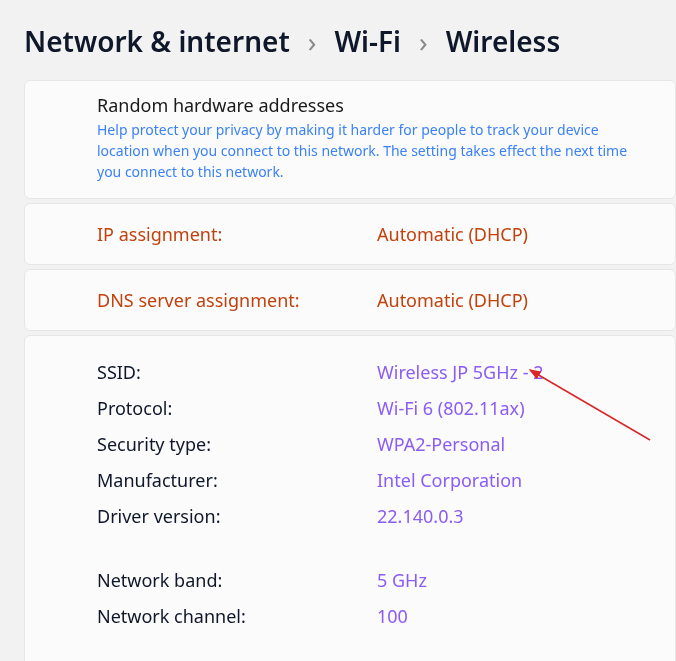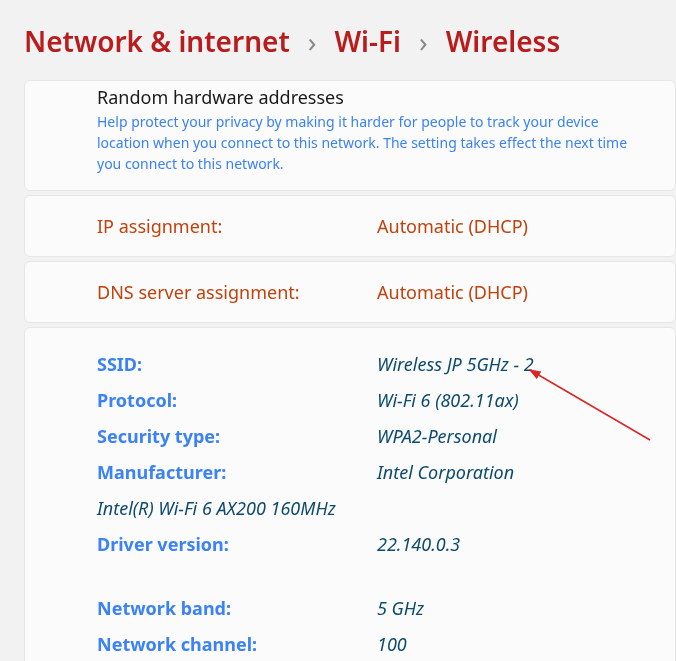--- a/index.html
+++ b/index.html
@@ -15,21 +15,21 @@
     .breadcrumb {
       display: flex;
       align-items: center;
       gap: 18px;
       padding: 22px 24px 20px 24px;
       font-size: 28px;
       font-weight: 600;
       white-space: nowrap;
     }
     .breadcrumb .crumb {
-      color: #b91c1c;
+      color: #0f172a;
     }
     .breadcrumb .chevron {
       color: #8a8a8a;
       font-weight: 400;
     }
     .content {
       margin-left: 24px;
       margin-right: 0;
     }
     .panel {
@@ -48,21 +48,21 @@
       font-weight: 400;
       color: #1a1a1a;
       margin-bottom: 2px;
       white-space: nowrap;
     }
     .panel-desc {
       font-size: 14px;
       color: #3b82f6;
       line-height: 1.5;
     }
-    .first-panel .panel-inner { padding-top: 4px; }
+    .first-panel .panel-inner { padding-top: 4px; margin-top: 8px; }
     .kv-row {
       display: flex;
       padding: 18px 24px 18px 72px;
     }
     .kv-label {
       width: 280px;
       font-size: 18px;
       color: #c2410c;
       flex-shrink: 0;
     }
@@ -78,27 +78,25 @@
     }
     .detail-row {
       display: flex;
       align-items: baseline;
       line-height: 2.0;
       font-size: 18px;
     }
     .detail-label {
       width: 280px;
       flex-shrink: 0;
-      color: #3b82f6;
-      font-weight: bold;
+      color: #0f172a;
     }
     .detail-value {
-      color: #0c4a6e;
+      color: #8b5cf6;
       position: relative;
-      font-style: italic;
     }
     .detail-gap { height: 28px; }
     .arrow-svg {
       position: absolute;
       pointer-events: none;
     }
   </style>
 </head>
 <body>
 
@@ -143,21 +141,20 @@
     </div>
     <div class="detail-row">
       <div class="detail-label">Security type:</div>
       <div class="detail-value">WPA2-Personal</div>
     </div>
     <div class="detail-row">
       <div class="detail-label">Manufacturer:</div>
       <div class="detail-value">Intel Corporation</div>
     </div>
     <div class="detail-row">
-      <div class="detail-value">Intel(R) Wi-Fi 6 AX200 160MHz</div>
     </div>
     <div class="detail-row">
       <div class="detail-label">Driver version:</div>
       <div class="detail-value">22.140.0.3</div>
     </div>
 
     <div class="detail-gap"></div>
 
     <div class="detail-row">
       <div class="detail-label">Network band:</div>

